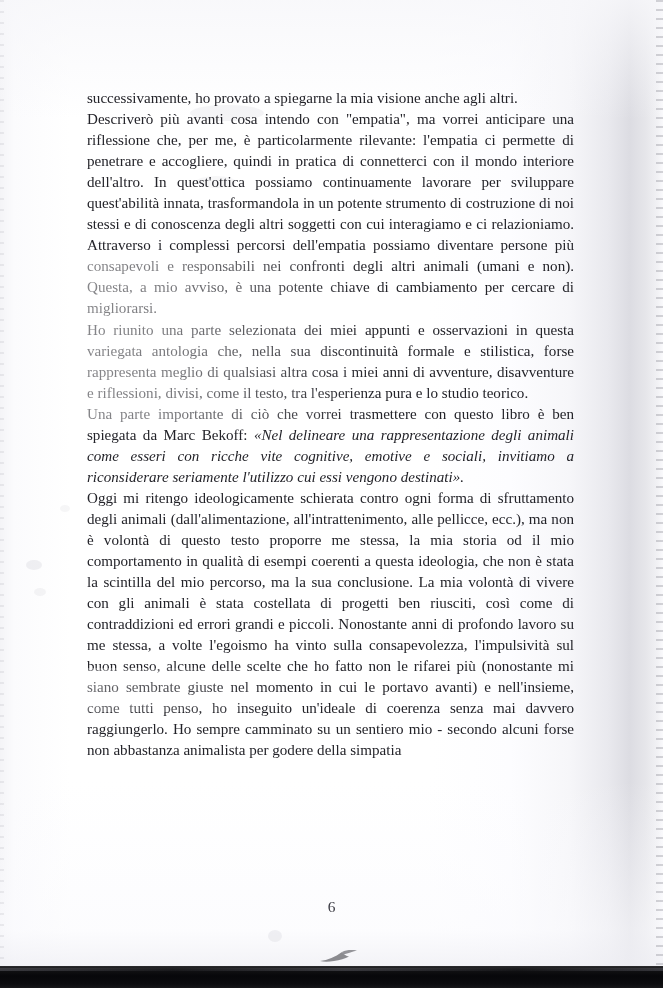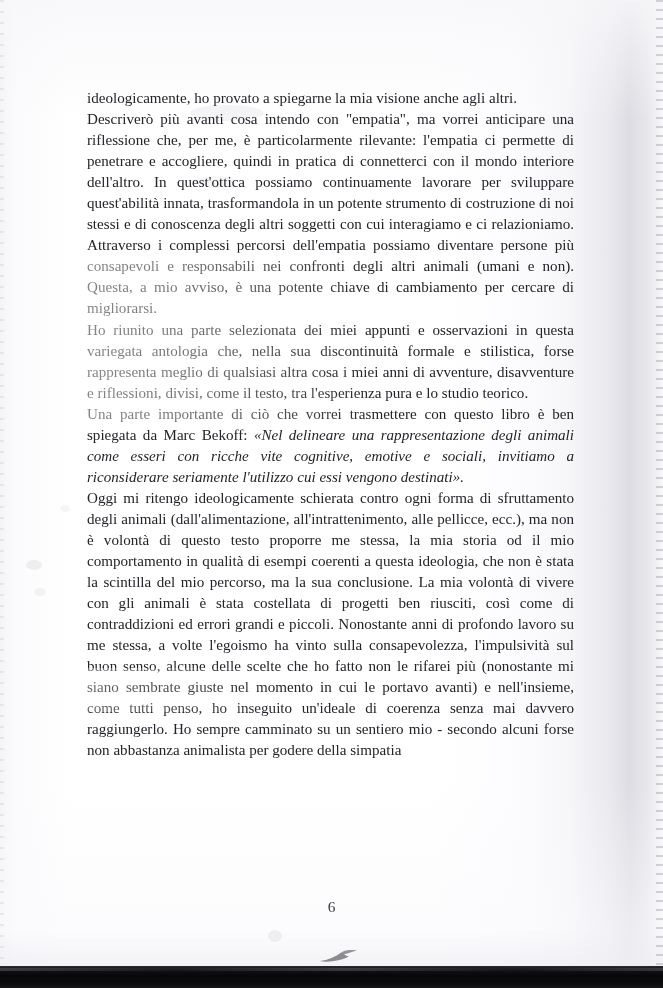--- a/index.html
+++ b/index.html
@@ -178,21 +178,21 @@
 
   <div class="paper"></div>
   <div class="paper-vgrad"></div>
   <div class="edge-speckle"></div>
   <div class="edge-speckle-left"></div>
 
   <div class="smudge smudge-d"></div>
   <div class="smudge smudge-e"></div>
 
   <div class="textblock">
-    <p>ideologicamente, ho provato a spiegarne la mia visione anche agli altri.</p>
+    <p>successivamente, ho provato a spiegarne la mia visione anche agli altri.</p>
     <p>Descriverò più avanti cosa intendo con "empatia", ma vorrei anticipare una riflessione che, per me, è particolarmente rilevante: l'empatia ci permette di penetrare e accogliere, quindi in pratica di connetterci con il mondo interiore dell'altro. In quest'ottica possiamo continuamente lavorare per sviluppare quest'abilità innata, trasformandola in un potente strumento di costruzione di noi stessi e di conoscenza degli altri soggetti con cui interagiamo e ci relazioniamo. Attraverso i complessi percorsi dell'empatia possiamo diventare persone più consapevoli e responsabili nei confronti degli altri animali (umani e non). Questa, a mio avviso, è una potente chiave di cambiamento per cercare di migliorarsi.</p>
     <p>Ho riunito una parte selezionata dei miei appunti e osservazioni in questa variegata antologia che, nella sua discontinuità formale e stilistica, forse rappresenta meglio di qualsiasi altra cosa i miei anni di avventure, disavventure e riflessioni, divisi, come il testo, tra l'esperienza pura e lo studio teorico.</p>
     <p><span>Una parte importante di ciò che vorrei trasmettere con questo libro è ben spiegata da Marc Bekoff: </span><span class="quote-italic">«Nel delineare una rappresentazione degli animali come esseri con ricche vite cognitive, emotive e sociali, invitiamo a riconsiderare seriamente l'utilizzo cui essi vengono destinati».</span></p>
     <p>Oggi mi ritengo ideologicamente schierata contro ogni forma di sfruttamento degli animali (dall'alimentazione, all'intrattenimento, alle pellicce, ecc.), ma non è volontà di questo testo proporre me stessa, la mia storia od il mio comportamento in qualità di esempi coerenti a questa ideologia, che non è stata la scintilla del mio percorso, ma la sua conclusione. La mia volontà di vivere con gli animali è stata costellata di progetti ben riusciti, così come di contraddizioni ed errori grandi e piccoli. Nonostante anni di profondo lavoro su me stessa, a volte l'egoismo ha vinto sulla consapevolezza, l'impulsività sul buon senso, alcune delle scelte che ho fatto non le rifarei più (nonostante mi siano sembrate giuste nel momento in cui le portavo avanti) e nell'insieme, come tutti penso, ho inseguito un'ideale di coerenza senza mai davvero raggiungerlo. Ho sempre camminato su un sentiero mio - secondo alcuni forse non abbastanza animalista per godere della simpatia</p>
   </div>
 
   <div class="fade-wash"></div>
   <div class="fade-wash-2"></div>
 
   <div class="smudge smudge-a"></div>

